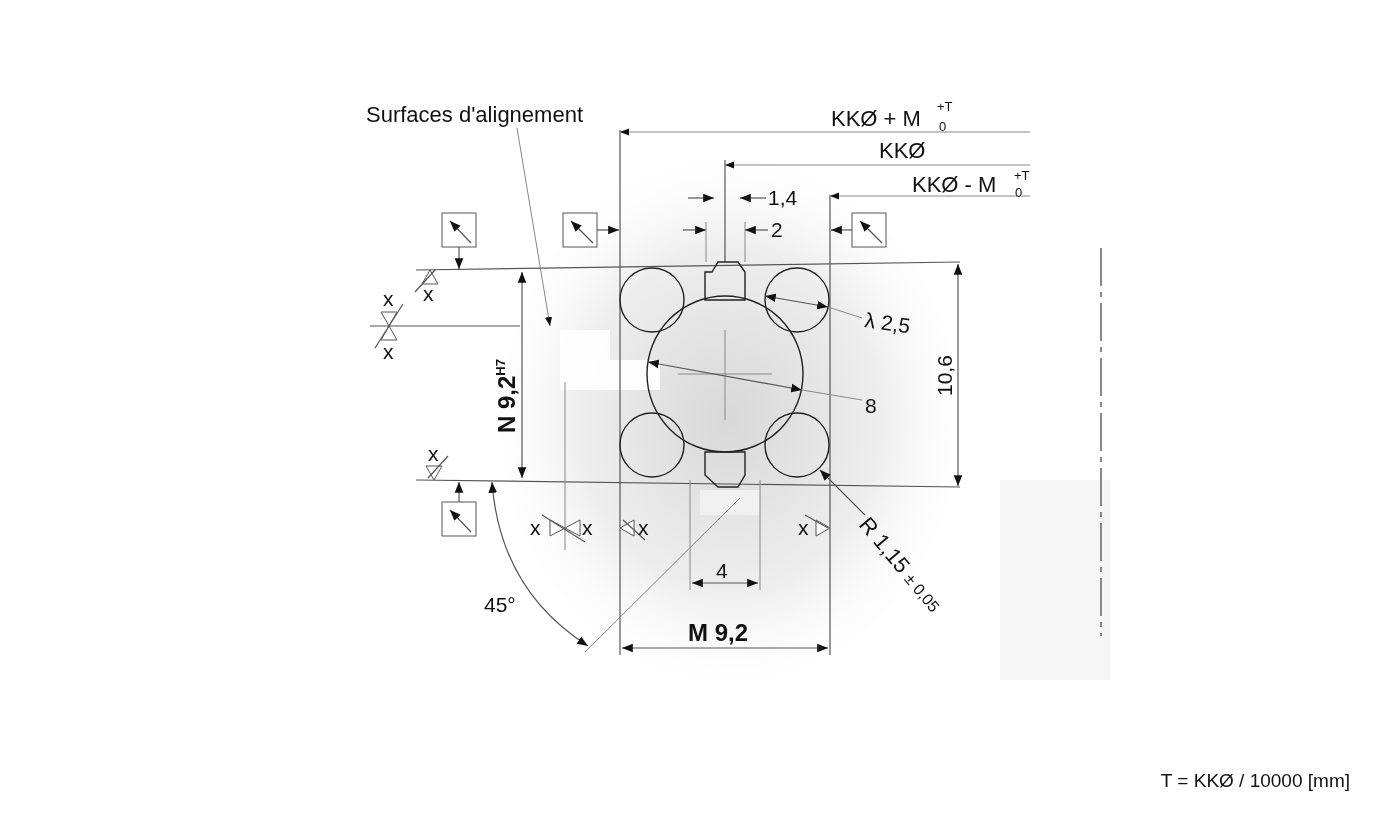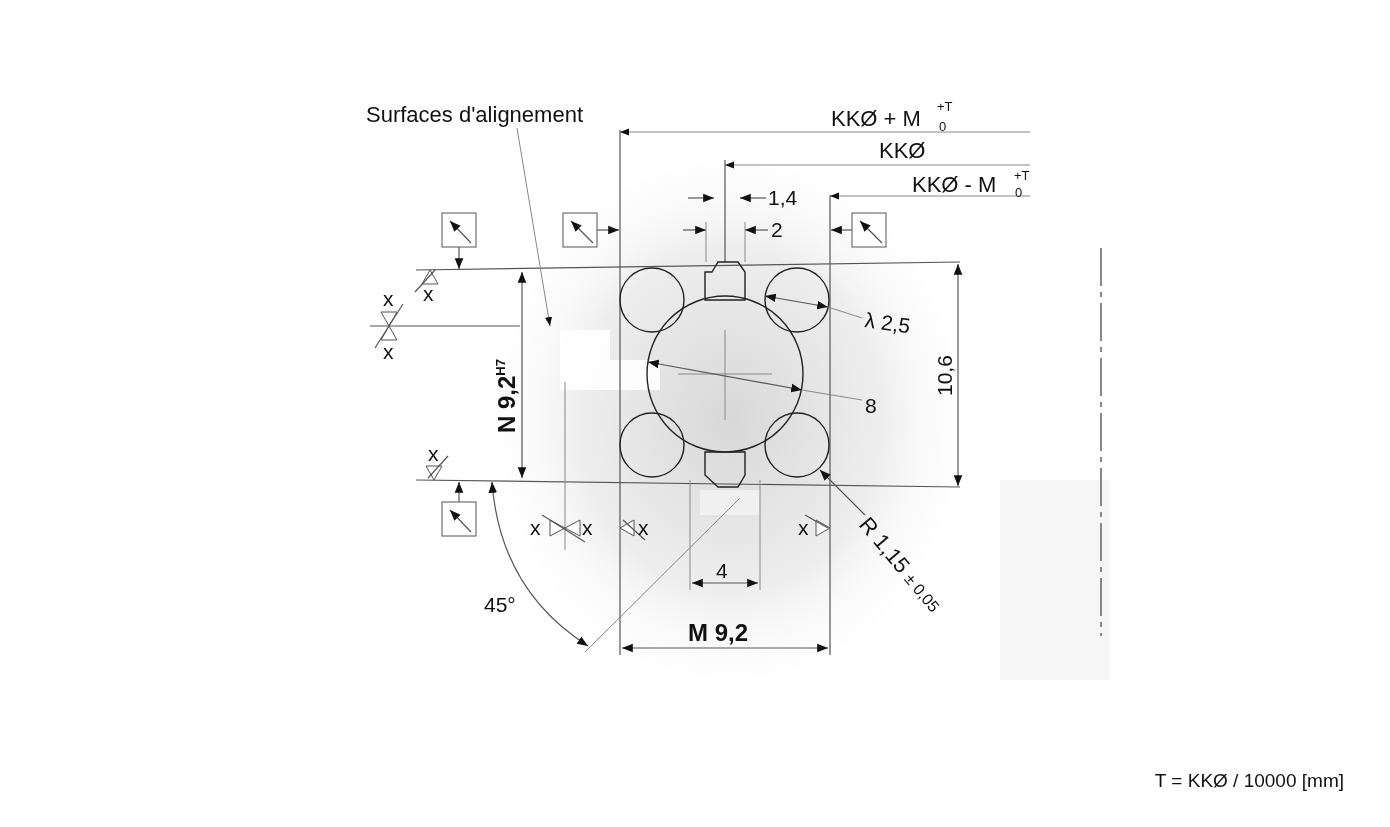--- a/index.html
+++ b/index.html
@@ -7,21 +7,21 @@
     svg { position: absolute; left: 0; top: 0; }
     .txt { font-family: "Liberation Sans", sans-serif; fill: #111; }
     .t22 { font-size: 22px; }
     .t20 { font-size: 21px; }
     .t13 { font-size: 13px; }
     .bold { font-weight: bold; }
     .ln { stroke: #555; stroke-width: 1.2; fill: none; }
     .ln2 { stroke: #888; stroke-width: 1; fill: none; }
     .dk { stroke: #222; stroke-width: 1.4; fill: none; }
     .sym { stroke: #555; stroke-width: 1; fill: #fff; }
-    .footer { position: absolute; right: 46px; top: 770px; font-size: 19px; color: #111; font-family: "Liberation Sans", sans-serif; }
+    .footer { position: absolute; right: 40px; top: 770px; font-size: 19px; color: #111; font-family: "Liberation Sans", sans-serif; }
   </style>
 </head>
 <body>
 
 <svg width="1390" height="827" viewBox="0 0 1390 827">
   <defs>
     <radialGradient id="shade" cx="50%" cy="50%" r="55%">
       <stop offset="0%" stop-color="#d8d8d8"></stop>
       <stop offset="60%" stop-color="#eeeeee"></stop>
       <stop offset="100%" stop-color="#ffffff" stop-opacity="0"></stop>

